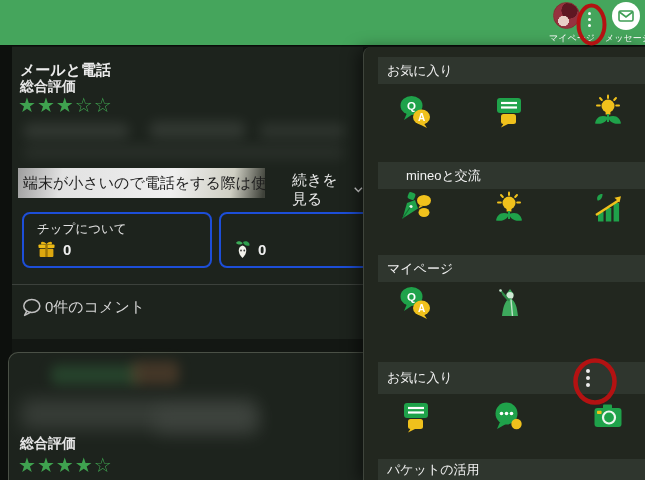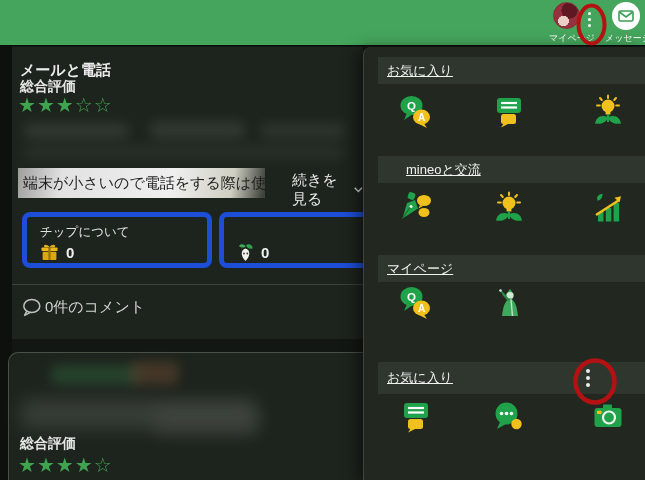--- a/index.html
+++ b/index.html
@@ -34,36 +34,36 @@
   .card2{position:absolute;left:8px;top:306px;width:356px;height:128px;background:#1d231d;border:1px solid #4a5046;border-right:none;border-bottom:none;border-radius:10px 0 0 0;}
   .h-title{position:absolute;left:8px;top:14px;font-size:15px;font-weight:bold;color:#ececec;}
   .h-sub{position:absolute;left:8px;top:31px;font-size:14px;font-weight:bold;color:#e6e6e6;}
   .stars{position:absolute;font-size:20px;color:#3fa24f;letter-spacing:1px;line-height:22px;}
   .stars1{left:6px;top:47px;}
   .blurblob{position:absolute;filter:blur(6px);border-radius:6px;}
   .hl-band{position:absolute;left:6px;top:121px;width:247px;height:30px;overflow:hidden;white-space:nowrap;
     background:linear-gradient(100deg,#9e9e9e 0,#e2e2e2 18%,#efefef 62%,#cfcfc3 86%,#3f423a 99%);
     color:#1e1e1e;font-size:15px;line-height:30px;padding-left:5px;}
   .read-more{position:absolute;left:256px;top:124px;font-size:15px;color:#e9e9e9;display:flex;align-items:center;gap:7px;cursor:pointer;margin-left:24px;}
-  .stat-box{position:absolute;top:165px;height:56px;border:5px solid #1d4ed8;border-radius:8px;background:#1d231d;}
+  .stat-box{position:absolute;top:165px;height:56px;border:2px solid #1d4ed8;border-radius:8px;background:#1d231d;}
   .box-tip{left:10px;width:190px;}
   .box-helpful{left:207px;width:160px;}
   .stat-label{position:absolute;left:13px;top:7px;font-size:12.5px;color:#e2e2e2;}
   .stat-count{position:absolute;top:27px;font-size:15px;font-weight:bold;color:#f0f0f0;}
   .divider{position:absolute;left:0;top:237px;width:351px;height:1px;background:#3c413c;}
   .comment-row{position:absolute;left:0;top:238px;width:416px;height:54px;cursor:pointer;padding-left:45px;}
   .comment-text{position:absolute;left:33px;top:13px;font-size:15px;color:#d5d5d5;}
   .c2-sub{position:absolute;left:11px;top:82px;font-size:14px;font-weight:bold;color:#e6e6e6;}
   .stars2{left:9px;top:101px;}
   
   .panel{position:absolute;left:363px;top:47px;width:282px;height:433px;background:#22271f;
     border-left:1px solid #3f453c;border-top-left-radius:8px;box-shadow:-5px 2px 16px rgba(0,0,0,.5);z-index:10;}
   .sec-bar{position:absolute;left:14px;width:268px;height:27px;background:#2f362e;color:#f2f2f2;font-size:13px;
-    display:flex;align-items:center;padding-left:9px;text-decoration:underline;}
-  .bar1{top:10px;} .bar2{top:109px;padding-left:28px;} .bar3{top:208px;} .bar4{top:315px;height:32px;} .bar5{top:412px;height:21px;}
+    display:flex;align-items:center;padding-left:9px;}
+  .bar1{top:10px;} .bar2{top:115px;padding-left:28px;} .bar3{top:208px;} .bar4{top:315px;height:32px;} .bar5{top:412px;height:21px;}
   .icon-row{position:absolute;left:0;width:282px;height:36px;}
   .row1{top:47px;} .row2{top:144px;} .row3{top:238px;} .row4{top:352px;}
   .menu-icon{position:absolute;top:0;width:36px;height:36px;cursor:pointer;}
   .col1{left:34px;} .col2{left:127px;} .col3{left:226px;}
   .menu-icon svg{width:36px;height:36px;display:block;}
   .more-dots{position:absolute;left:219px;top:322px;width:10px;height:24px;cursor:pointer;}
   .more-dots i{display:block;width:4px;height:4px;border-radius:50%;background:#ededed;margin:0 auto 3px auto;}
 </style>
 </head>
 <body>
@@ -288,20 +288,21 @@
       <div class="menu-icon col3">
         <svg viewBox="0 0 36 36">
           <rect x="13" y="5.5" width="9" height="5" rx="1" fill="#1fa24a"></rect>
           <rect x="4.5" y="9" width="27" height="19" rx="3" fill="#1fa24a"></rect>
           <rect x="7" y="11.8" width="4.6" height="3.2" rx="0.8" fill="#f0c11c"></rect>
           <circle cx="19" cy="18.5" r="6" fill="none" stroke="#eef6ee" stroke-width="2.2"></circle>
         </svg>
       </div>
     </div>
 
+    <div class="sec-bar bar5">パケットの活用</div>
   </div>
 
   <svg class="annot" style="left:576px;top:3px;" width="32" height="43" viewBox="0 0 32 43">
     <ellipse cx="15.5" cy="21.5" rx="13" ry="19" fill="none" stroke="#b41212" stroke-width="4"></ellipse>
   </svg>
   <svg class="annot" style="left:573px;top:358px;" width="45" height="47" viewBox="0 0 45 47">
     <ellipse cx="22" cy="23.5" rx="19.5" ry="21" fill="none" stroke="#b41212" stroke-width="4.5"></ellipse>
   </svg>
 
 </div>

